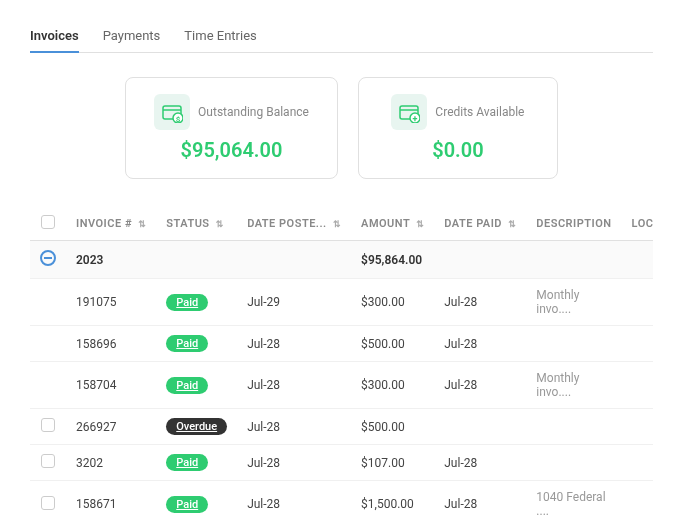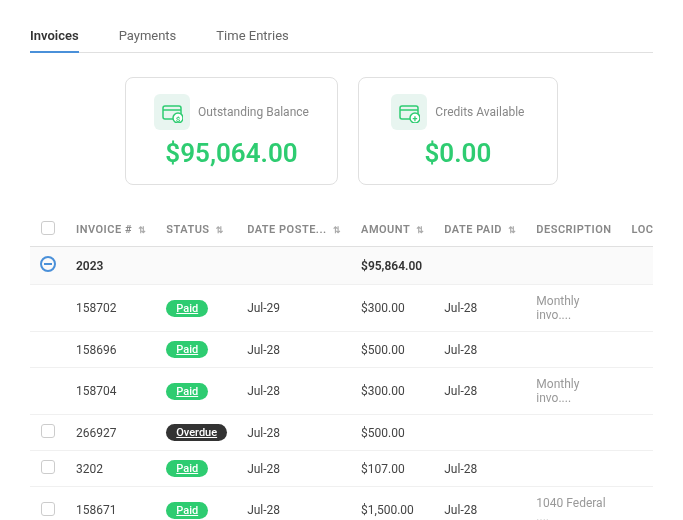--- a/index.html
+++ b/index.html
@@ -7,21 +7,21 @@
       font-family: -apple-system, BlinkMacSystemFont, 'Segoe UI', Roboto, sans-serif;
       background: #fff;
       color: #333;
       font-size: 13px;
       padding: 20px 30px;
     }
 
     
     .tabs {
       display: flex;
-      gap: 40px;
+      gap: 24px;
       border-bottom: 1px solid #e0e0e0;
       margin-bottom: 24px;
     }
     .tab {
       padding: 8px 0;
       cursor: pointer;
       color: #666;
       font-size: 13px;
       border-bottom: 2px solid transparent;
       margin-bottom: -1px;
@@ -63,21 +63,21 @@
       align-items: center;
       justify-content: center;
       font-size: 18px;
       color: #2ecc71;
     }
     .card-label {
       color: #888;
       font-size: 12px;
     }
     .card-amount {
-      font-size: 26px;
+      font-size: 20px;
       font-weight: 600;
       color: #2ecc71;
     }
 
     
     .table-container {
       overflow-x: auto;
     }
     table {
       width: 100%;
@@ -243,21 +243,21 @@
           <td>2023</td>
           <td></td>
           <td></td>
           <td class="amount">$95,864.00</td>
           <td></td>
           <td style="color: rgb(153, 153, 153);"></td>
           <td></td>
         </tr>
         <tr>
           <td class="check-col"></td>
-          <td>158702</td>
+          <td>191075</td>
           <td><span class="badge badge-paid">Paid</span></td>
           <td>Jul-29</td>
           <td class="amount">$300.00</td>
           <td>Jul-28</td>
           <td style="color: rgb(153, 153, 153);">Monthly invo....</td>
           <td></td>
         </tr>
         <tr>
           <td class="check-col"></td>
           <td>158696</td>

